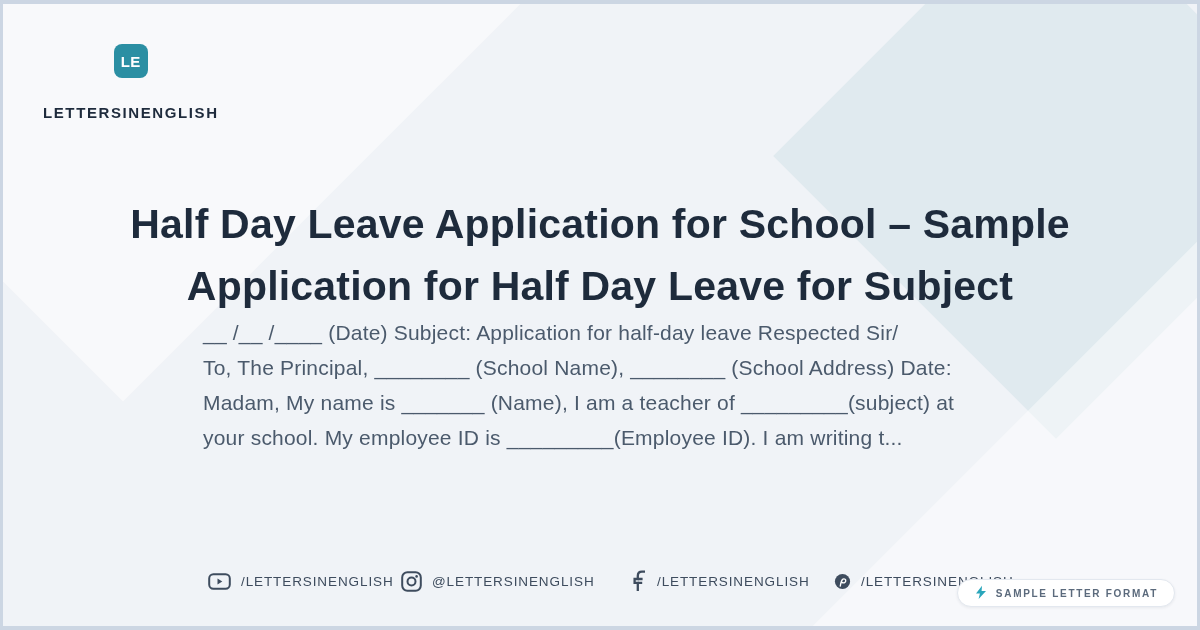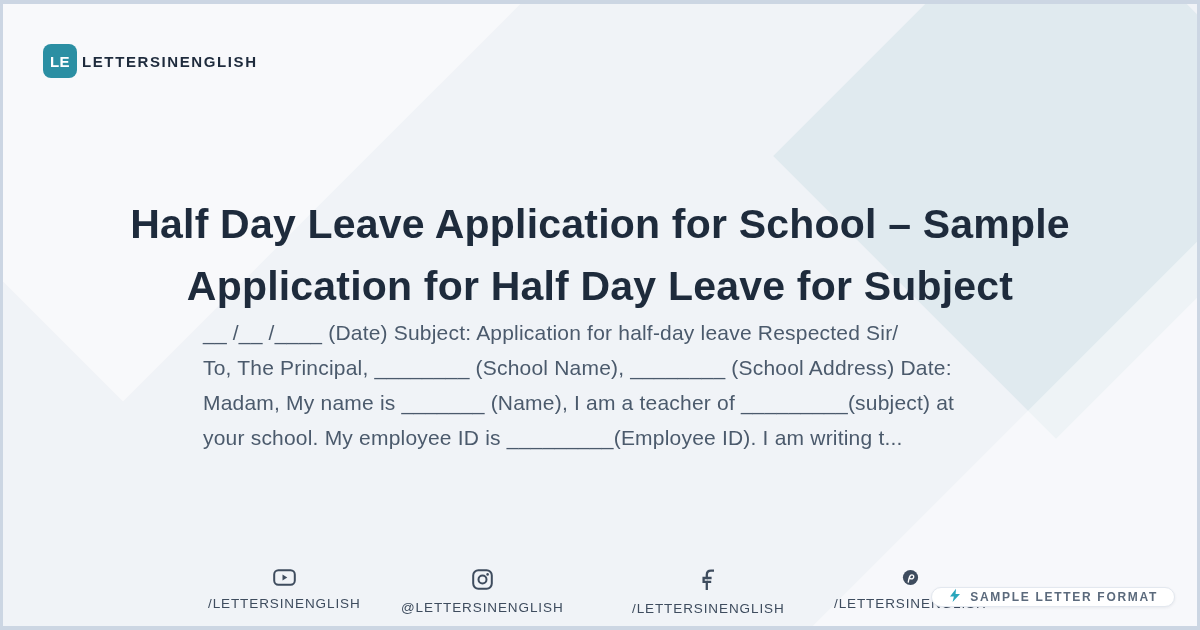--- a/index.html
+++ b/index.html
@@ -25,21 +25,21 @@
     position:absolute; left:-260px; top:-520px; width:760px; height:760px;
     background:rgba(255,255,255,0.5); transform:rotate(45deg);
   }
   .band-br {
     position:absolute; right:-340px; bottom:-300px; width:600px; height:600px;
     background:rgba(255,255,255,0.45); transform:rotate(45deg);
   }
 
   .brand {
     position:absolute; top:40px; left:40px;
-    display:flex; align-items:center; gap:5px;
+    display:flex; align-items:center; gap:26px;flex-direction:column;
   }
   .logo-badge {
     width:34px; height:34px; border-radius:8px;
     background:var(--accent_teal, #2b8fa3);
     color:#ffffff; display:flex; align-items:center; justify-content:center;
     font-size:15px; font-weight:600; letter-spacing:0.5px;
   }
   .brand-name {
     font-size:15px; font-weight:700; letter-spacing:1.6px;
     color:var(--title, #1e2b3c);
@@ -58,31 +58,30 @@
     color:var(--body_text, #4b5a6c); letter-spacing:0.2px;
   }
   .preview .line { display:block; white-space:nowrap; }
 
   .social-item {
     position:absolute; top:565px; height:24px;
     display:flex; align-items:center; gap:10px;
     color:var(--footer_text, #3e4c5e);
     font-size:13.5px; letter-spacing:0.9px; font-weight:500;
     white-space:nowrap;
-    flex-direction:column;
   }
   .social-item svg { display:block; flex:0 0 auto; }
   .s1 { left:205px; } .s2 { left:398px; } .s3 { left:629px; } .s4 { left:831px; }
 
   .badge-pill {
-    position:absolute; right:22px; bottom:19px; height:20px;
+    position:absolute; right:22px; bottom:19px; height:28px;
     background:#ffffff; border:1px solid #e3e8ef; border-radius:14px;
     display:flex; align-items:center; gap:8px; padding:0 16px;
     box-shadow:0 1px 3px rgba(30,43,60,0.07);
-    font-size:12px; letter-spacing:1.7px; font-weight:600;
+    font-size:10px; letter-spacing:1.7px; font-weight:600;
     color:#5b6a7c; white-space:nowrap;
   }
 </style>
 </head>
 <body>
 
 <div class="card">
 
   <div class="diamond"></div>
   <div class="band-tl"></div>

